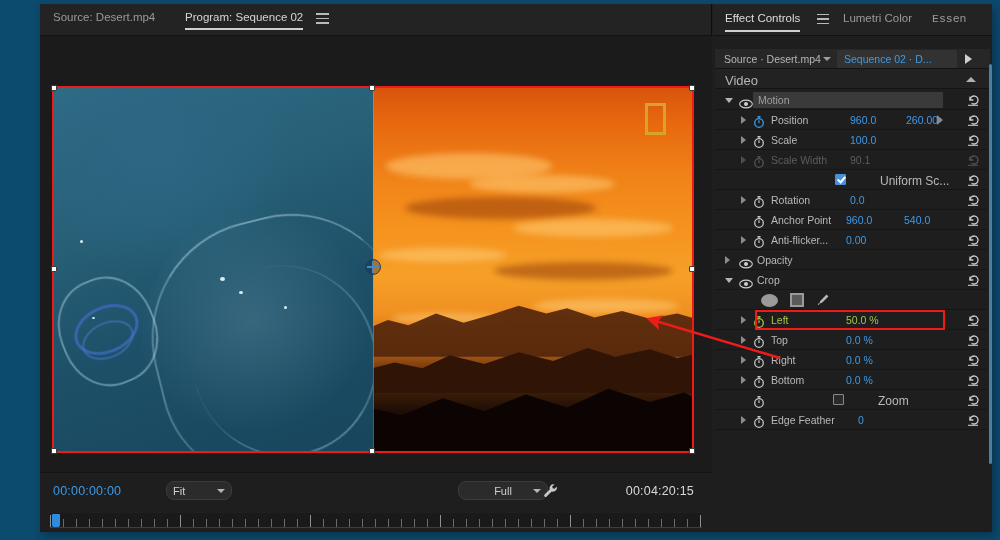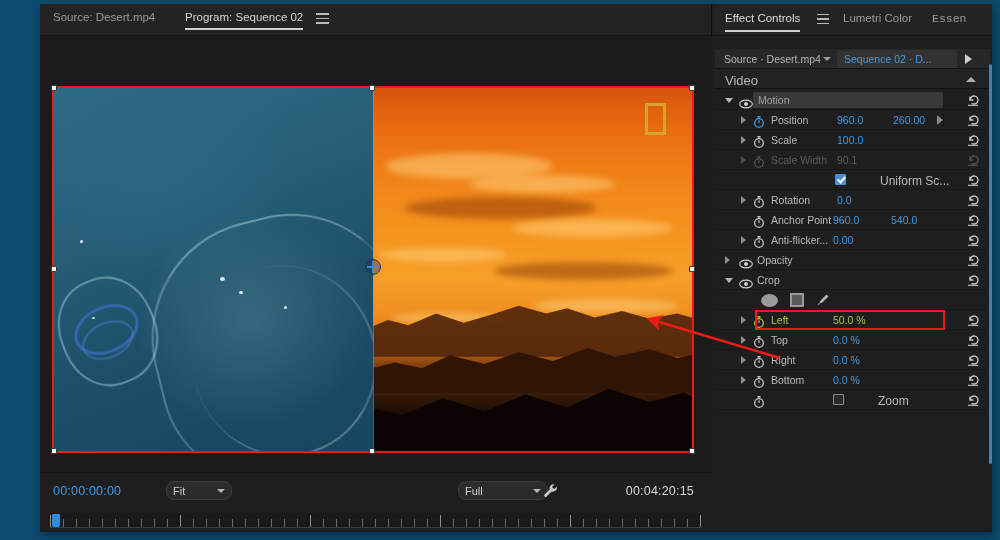--- a/index.html
+++ b/index.html
@@ -291,21 +291,21 @@
     cursor: pointer;
   }
   .dropdown .caret {
     position: absolute; right: 6px; top: 7px;
     width: 0; height: 0;
     border-left: 4px solid transparent;
     border-right: 4px solid transparent;
     border-top: 4px solid #b4b4b4;
   }
   .dd-fit { left: 126px; width: 66px; }
-  .dd-full { left: 418px; width: 90px; }
+  .dd-full { left: 418px; width: 90px; justify-content: center; }
   .wrench {
     position: absolute; left: 502px; top: 9px;
     width: 18px; height: 18px; cursor: pointer;
   }
   .scrub-track {
     position: absolute;
     left: 10px; top: 40px;
     width: 652px; height: 15px;
     background: #1a1a1a;
     border-bottom: 1px solid #3d3d3d;
@@ -472,20 +472,21 @@
     font-size: 10.5px; color: #b9b9b9;
     white-space: nowrap;
   }
   .rowlabel.grp { left: 42px; }
   .rowlabel.prop { left: 56px; }
   .val {
     position: absolute; top: 4px;
     font-size: 10.5px; color: #3e9ae8;
     white-space: nowrap;
     cursor: pointer;
+    margin-left: 13px;
   }
   .val.v1 { left: 122px; }
   .val.v2 { left: 178px; }
   .reset {
     position: absolute; right: 6px; top: 3px;
     width: 14px; height: 14px;
     cursor: pointer;
   }
   .row.dim .rowlabel, .row.dim .val { color: #5c5c5c; }
   .motion-field {
@@ -1010,20 +1011,40 @@
         <div class="cb-label" style="left:135px;">Zoom</div>
         <div class="reset">
           <svg width="14" height="14" viewBox="0 0 14 14">
             <path d="M3 7a4 4 0 1 1 1.6 3.2" fill="none" stroke="#c9c9c9" stroke-width="1.3"></path>
             <path d="M3 3.6V7h3.4" fill="none" stroke="#c9c9c9" stroke-width="1.3"></path>
             <line x1="1" y1="12.3" x2="11" y2="12.3" stroke="#c9c9c9" stroke-width="1.1"></line>
           </svg>
         </div>
       </div>
 
+      <div class="row">
+        <div class="twisty closed indent"></div>
+        <div class="stopwatch">
+          <svg width="12" height="13" viewBox="0 0 12 13">
+            <circle cx="6" cy="8" r="4.3" fill="none" stroke="#c4c4c4" stroke-width="1.3"></circle>
+            <line x1="6" y1="8" x2="6" y2="5.3" stroke="#c4c4c4" stroke-width="1.2"></line>
+            <line x1="4.4" y1="1.7" x2="7.6" y2="1.7" stroke="#c4c4c4" stroke-width="1.3"></line>
+            <line x1="6" y1="1.7" x2="6" y2="3.6" stroke="#c4c4c4" stroke-width="1.3"></line>
+          </svg>
+        </div>
+        <div class="rowlabel prop">Edge Feather</div>
+        <div class="val" style="left:130px;">0</div>
+        <div class="reset">
+          <svg width="14" height="14" viewBox="0 0 14 14">
+            <path d="M3 7a4 4 0 1 1 1.6 3.2" fill="none" stroke="#c9c9c9" stroke-width="1.3"></path>
+            <path d="M3 3.6V7h3.4" fill="none" stroke="#c9c9c9" stroke-width="1.3"></path>
+            <line x1="1" y1="12.3" x2="11" y2="12.3" stroke="#c9c9c9" stroke-width="1.1"></line>
+          </svg>
+        </div>
+      </div>
 
     </div>
 
     <div class="ec-scroll"></div>
   </div>
 
  </div>
 
  <svg class="arrow-svg">
    <defs>

